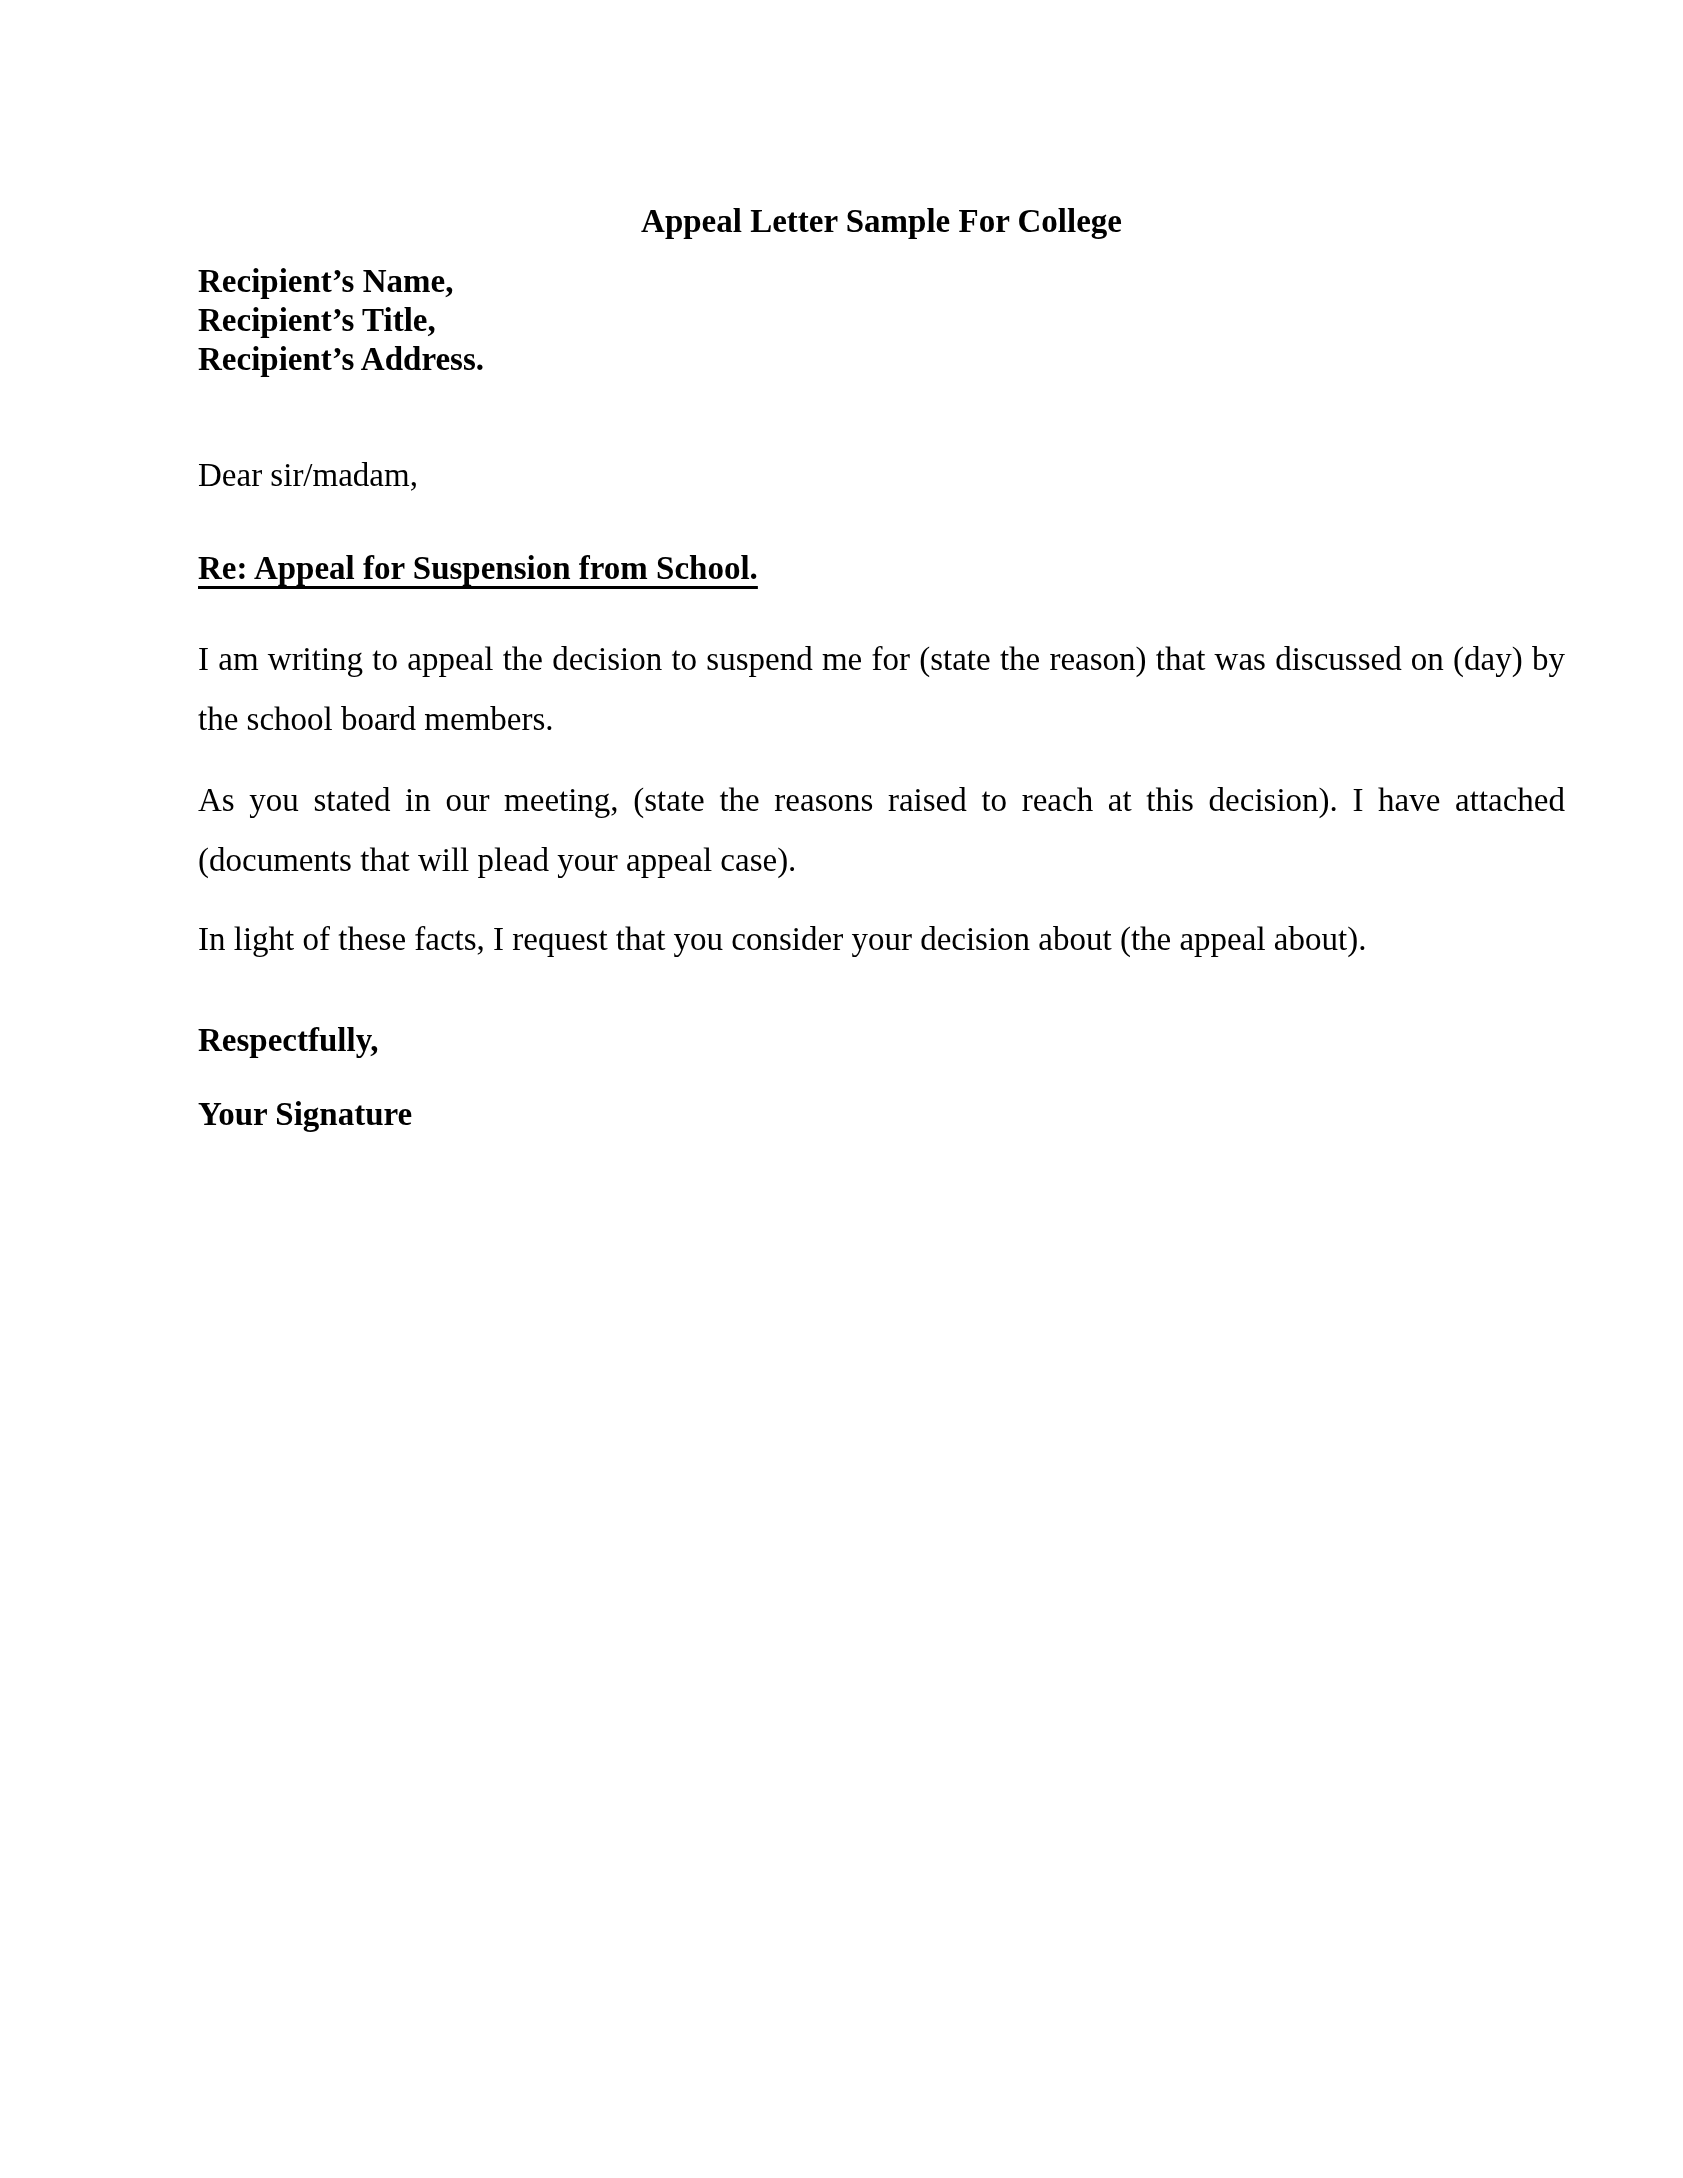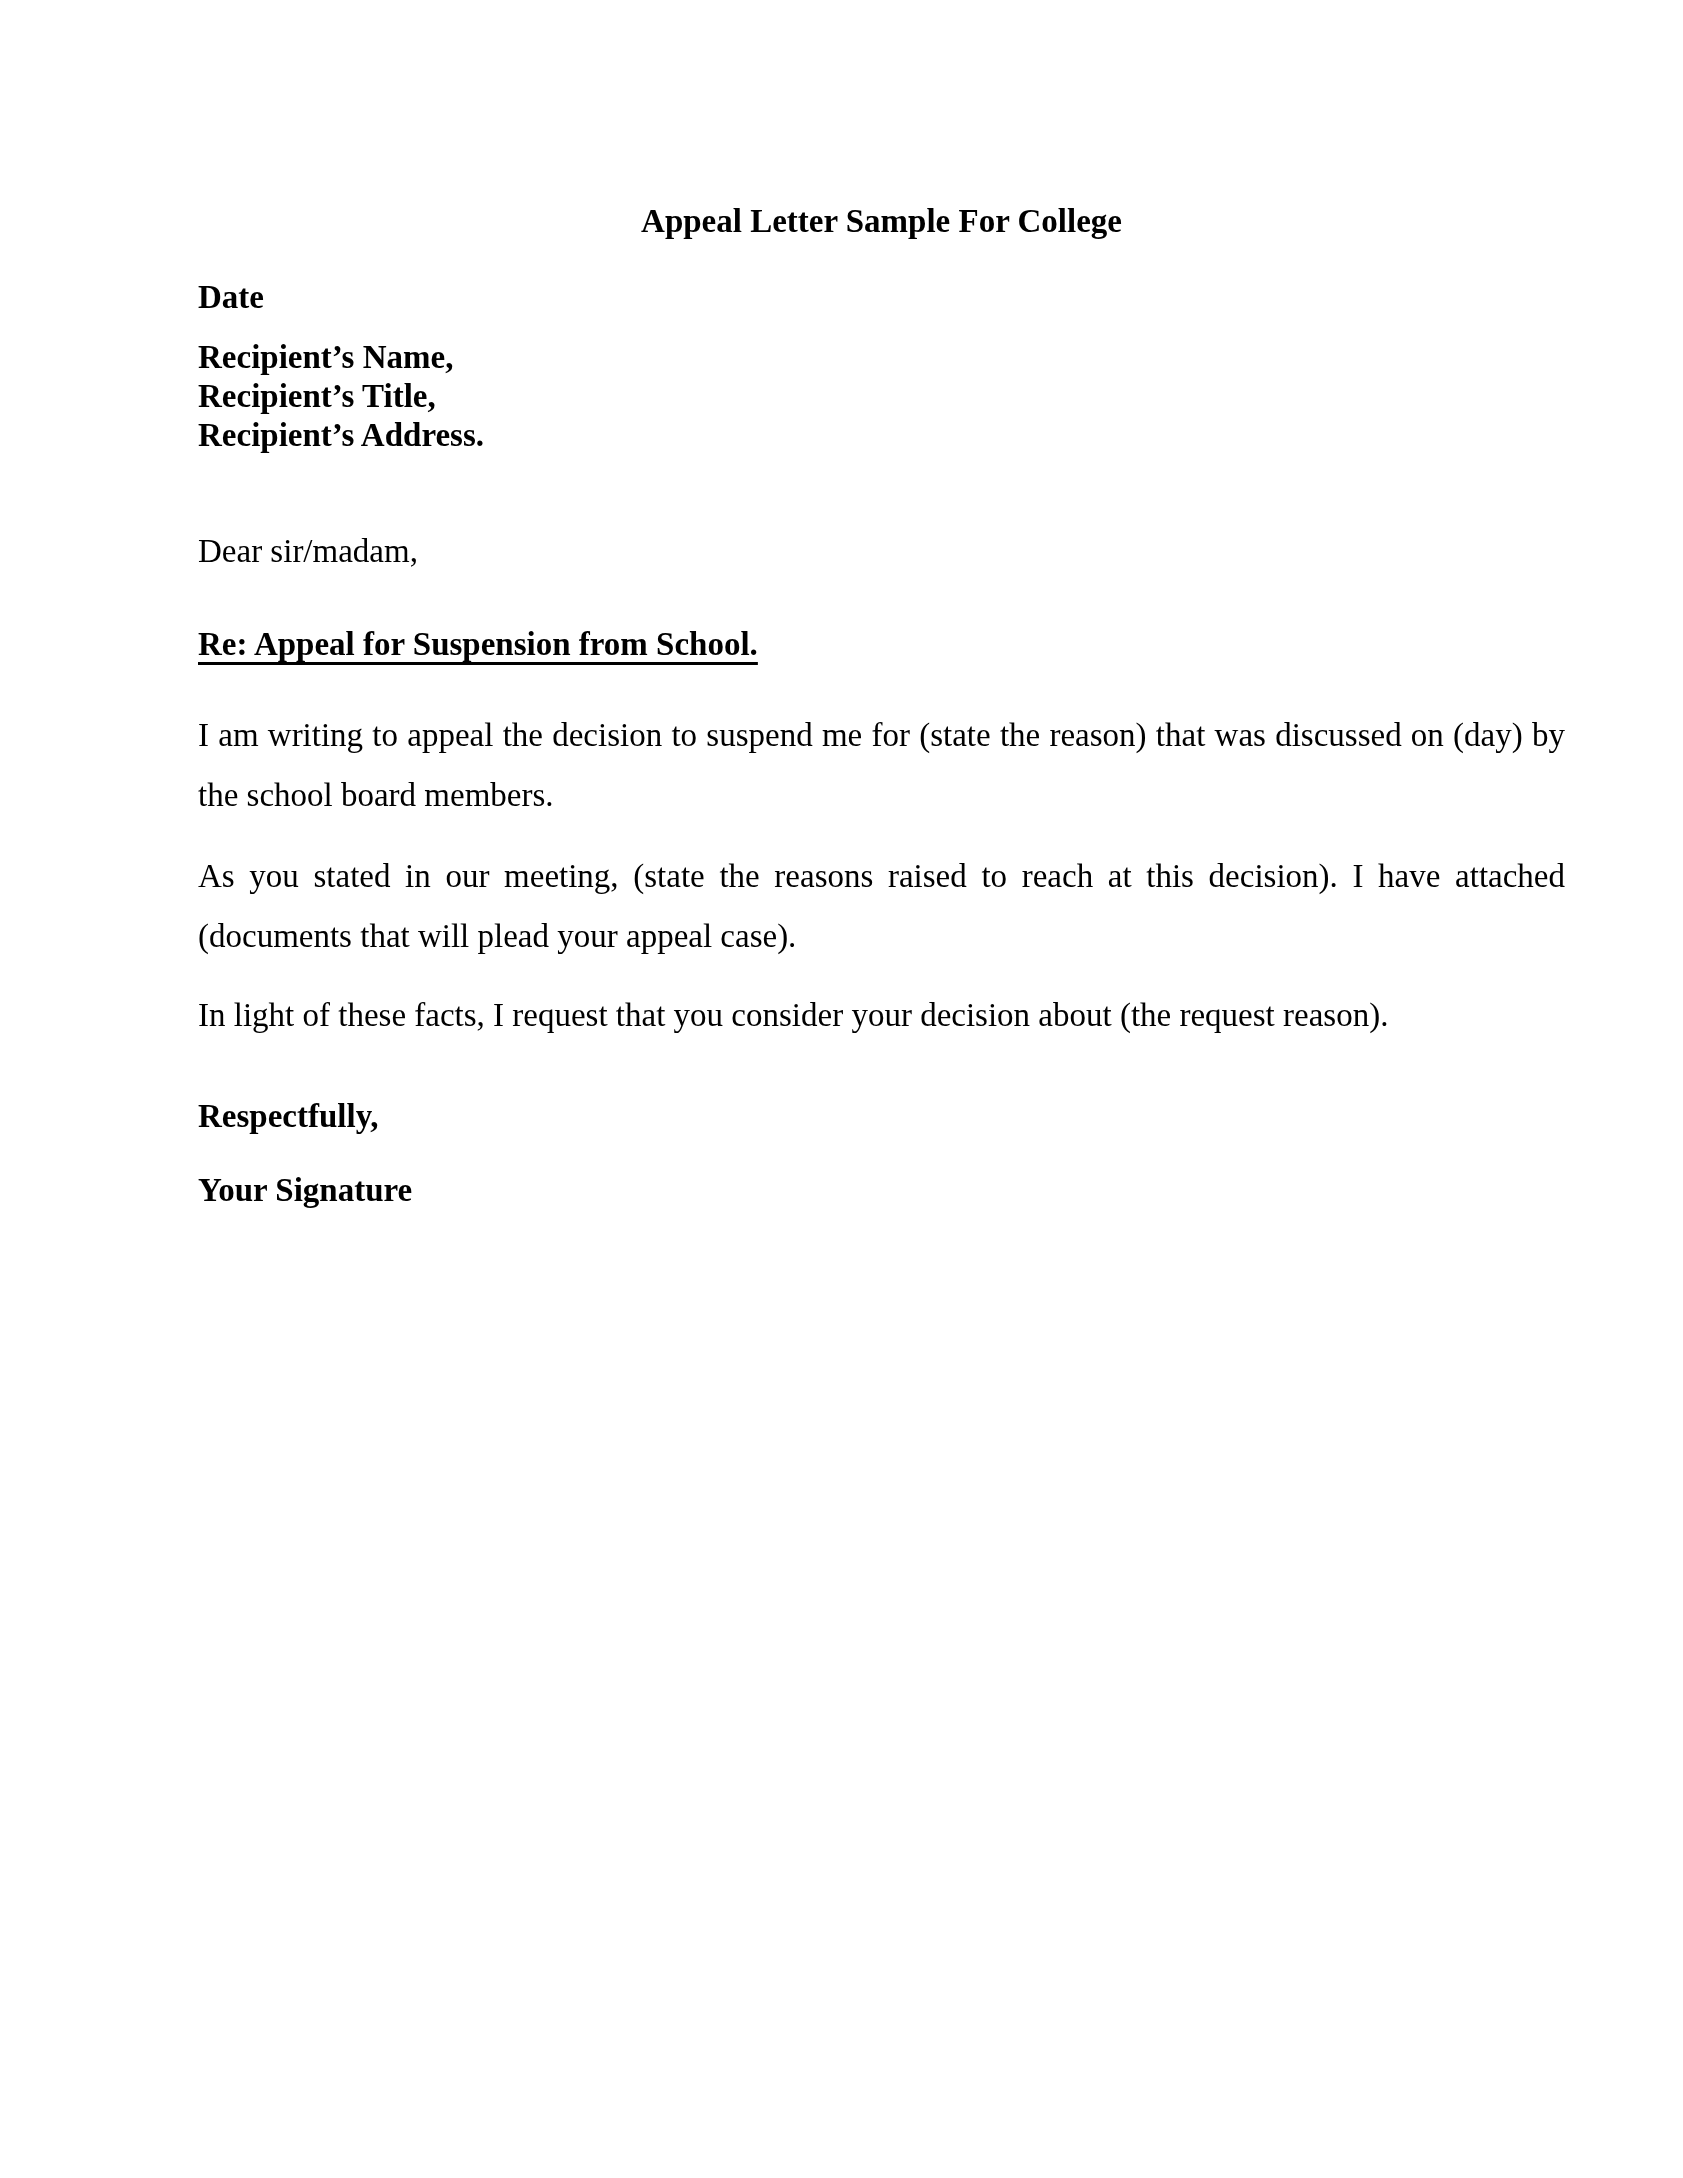--- a/index.html
+++ b/index.html
@@ -60,39 +60,38 @@
 </style>
 </head>
 <body>
 
 <div class="page">
 
   <div class="title">Appeal Letter Sample For College</div>
 
 
 
-  <div class="line bold b-date">Date</div>
 
   <div class="b-recip">
     <div class="line bold">Recipient’s Name,</div>
     <div class="line bold">Recipient’s Title,</div>
     <div class="line bold">Recipient’s Address.</div>
   </div>
 
   <div class="line b-salut">Dear sir/madam,</div>
 
   <div class="b-subj">
     <span class="subject">Re: Appeal for Suspension from School.</span>
   </div>
 
   <p class="para b-p1">I am writing to appeal the decision to suspend me for (state the reason) that was discussed on (day) by the school board members.</p>
 
   <p class="para b-p2">As you stated in our meeting, (state the reasons raised to reach at this decision). I have attached (documents that will plead your appeal case).</p>
 
-  <p class="para b-p3">In light of these facts, I request that you consider your decision about (the request reason).</p>
+  <p class="para b-p3">In light of these facts, I request that you consider your decision about (the appeal about).</p>
 
 
   <div class="line bold b-close">Respectfully,</div>
 
   <div class="line bold b-sig">Your Signature</div>
 
 
 </div>
 
 

